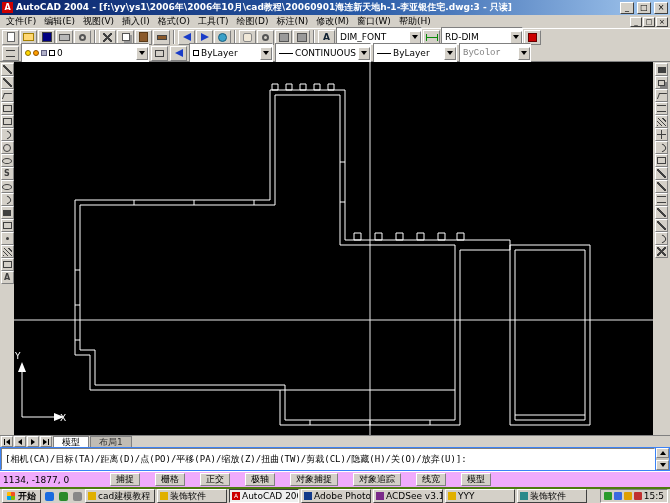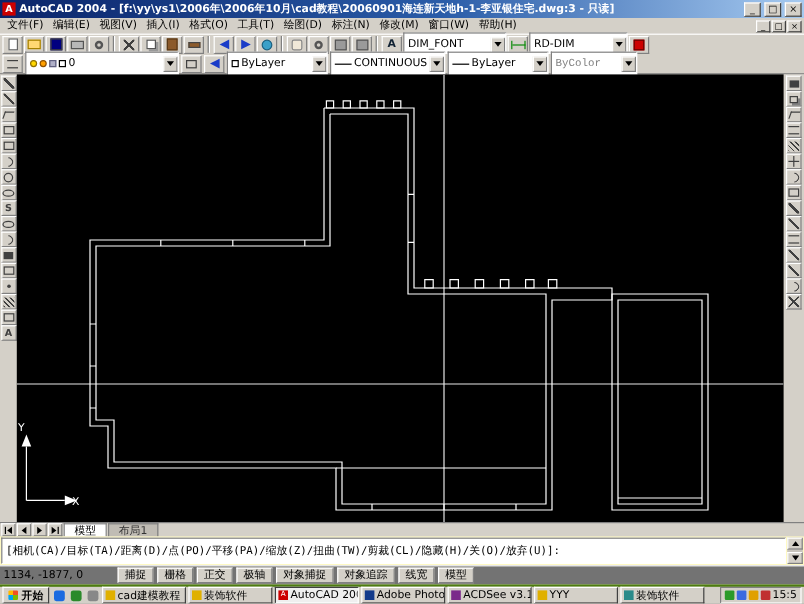--- a/index.html
+++ b/index.html
@@ -80,28 +80,28 @@
   .tabbar{top:435px;height:12px;background:#d4d0c8;display:flex;align-items:stretch;gap:1px;padding:0 1px;border-top:1px solid #808080;}
   .tnav{width:12px;height:11px;background:#d4d0c8;border:1px solid;border-color:#fff #808080 #808080 #fff;display:flex;align-items:center;justify-content:center;gap:1px;flex:0 0 auto;}
   .tri-l{width:0;height:0;border-top:3px solid transparent;border-bottom:3px solid transparent;border-right:4px solid #000;}
   .tri-r{width:0;height:0;border-top:3px solid transparent;border-bottom:3px solid transparent;border-left:4px solid #000;}
   .tbar{width:1px;height:6px;background:#000;}
   .tab{padding:0 8px;display:flex;align-items:center;border:1px solid #808080;border-bottom:none;white-space:nowrap;}
   .tab.active{background:#fff;}
   .tab.inactive{background:#c0bcb4;color:#333;}
 
   
-  .cmdline{top:447px;height:24px;background:#fef9c3;text-align:center;}
+  .cmdline{top:447px;height:24px;background:#3b82f6;text-align:center;}
   .cmdtext{position:absolute;left:1px;top:1px;right:15px;bottom:1px;background:#fff;border:1px solid;border-color:#808080 #fff #fff #808080;font-family:"DejaVu Sans Mono",monospace;font-size:9px;display:flex;align-items:center;padding:0 3px;white-space:nowrap;overflow:hidden;}
   .cmdscroll{position:absolute;right:1px;top:1px;width:13px;bottom:1px;background:#c8c4bc;display:flex;flex-direction:column;justify-content:space-between;}
   .scbtn{width:13px;height:10px;background:#d4d0c8;border:1px solid;border-color:#fff #808080 #808080 #fff;display:flex;align-items:center;justify-content:center;}
   .arr-up{width:0;height:0;border-left:3px solid transparent;border-right:3px solid transparent;border-bottom:4px solid #000;}
 
   
-  .statusbar{top:471px;height:16px;background:#737373;border-top:1px solid #fff;display:flex;align-items:center;gap:3px;padding:0 3px;}
+  .statusbar{top:471px;height:16px;background:#f0abfc;border-top:1px solid #fff;display:flex;align-items:center;gap:15px;padding:0 3px;}
   .coords{width:92px;white-space:nowrap;flex:0 0 auto;}
   .sbtn{height:13px;padding:0 5px;background:#d4d0c8;border:1px solid;border-color:#fff #808080 #808080 #fff;display:flex;align-items:center;white-space:nowrap;flex:0 0 auto;}
 
   
   .taskbar{top:487px;height:16px;background:#d4d0c8;border-top:2px solid #4d7c0f;display:flex;align-items:center;gap:2px;padding:0 2px;}
   .start{height:14px;display:flex;align-items:center;gap:3px;padding:0 4px;background:#d4d0c8;border:1px solid;border-color:#fff #404040 #404040 #fff;font-weight:bold;flex:0 0 auto;}
   .flag{width:8px;height:8px;background:conic-gradient(#f25022 0 25%,#7fba00 0 50%,#00a4ef 0 75%,#ffb900 0);border-radius:1px;}
   .ql{width:12px;height:12px;display:flex;align-items:center;justify-content:center;flex:0 0 auto;}
   .qlbox{width:9px;height:9px;border-radius:2px;}
   .task{flex:1 1 56px;min-width:0;max-width:70px;height:14px;background:#d4d0c8;border:1px solid;border-color:#fff #404040 #404040 #fff;display:flex;align-items:center;gap:2px;padding:0 2px;overflow:hidden;white-space:nowrap;}

